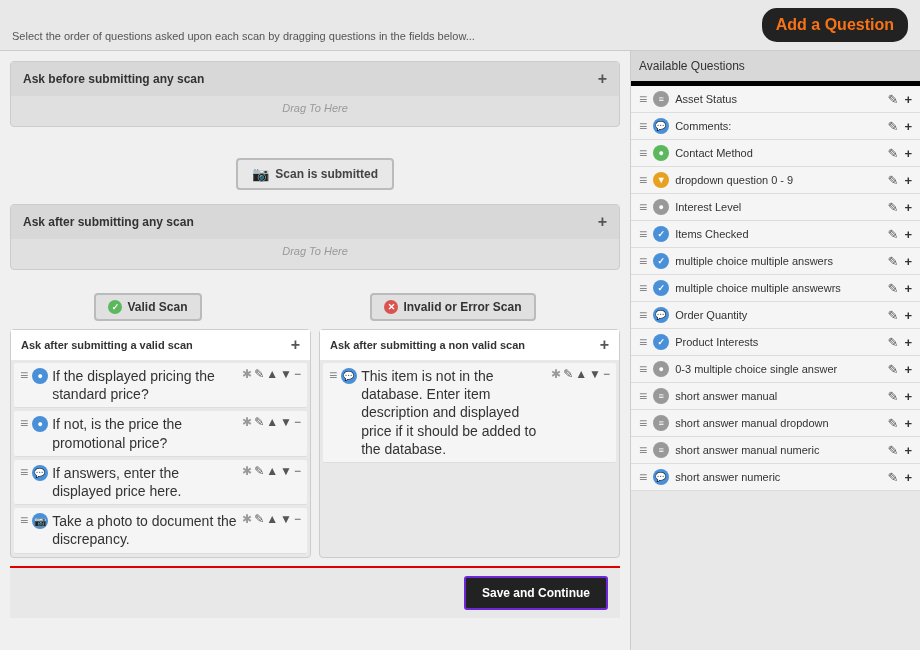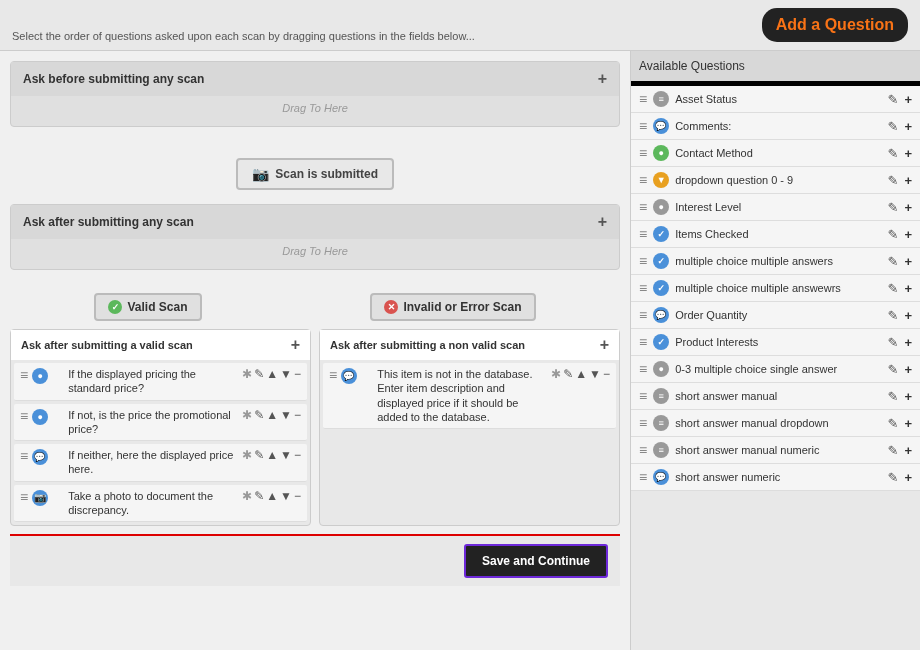--- a/index.html
+++ b/index.html
@@ -211,24 +211,23 @@
       align-items: flex-start;
       padding: 4px 6px;
       border-bottom: 1px solid #ddd;
       gap: 4px;
       background: #f5f5f5;
       margin: 3px;
       border-radius: 2px;
     }
     .question-text {
       flex: 1;
-      font-size: 11px;
+      font-size: 14px;
       line-height: 1.3;
       color: #333;
-      margin-left: 16px;
     }
     .question-controls {
       display: flex;
       gap: 2px;
       align-items: center;
       flex-shrink: 0;
     }
     .ctrl-btn {
       font-size: 12px;
       color: #555;
@@ -340,21 +339,21 @@
             <span class="ctrl-btn">✎</span>
             <span class="ctrl-btn">▲</span>
             <span class="ctrl-btn">▼</span>
             <span class="ctrl-btn minus-btn">−</span>
           </div>
         </div>
 
         <div class="question-item">
           <span class="drag-handle">≡</span>
           <span class="item-icon icon-blue" style="margin-top:1px;">💬</span>
-          <span class="question-text">If neither, here the displayed price here.</span>
+          <span class="question-text">If answers, enter the displayed price here.</span>
           <div class="question-controls">
             <span class="ctrl-btn asterisk">✱</span>
             <span class="ctrl-btn">✎</span>
             <span class="ctrl-btn">▲</span>
             <span class="ctrl-btn">▼</span>
             <span class="ctrl-btn minus-btn">−</span>
           </div>
         </div>
 
         <div class="question-item">

